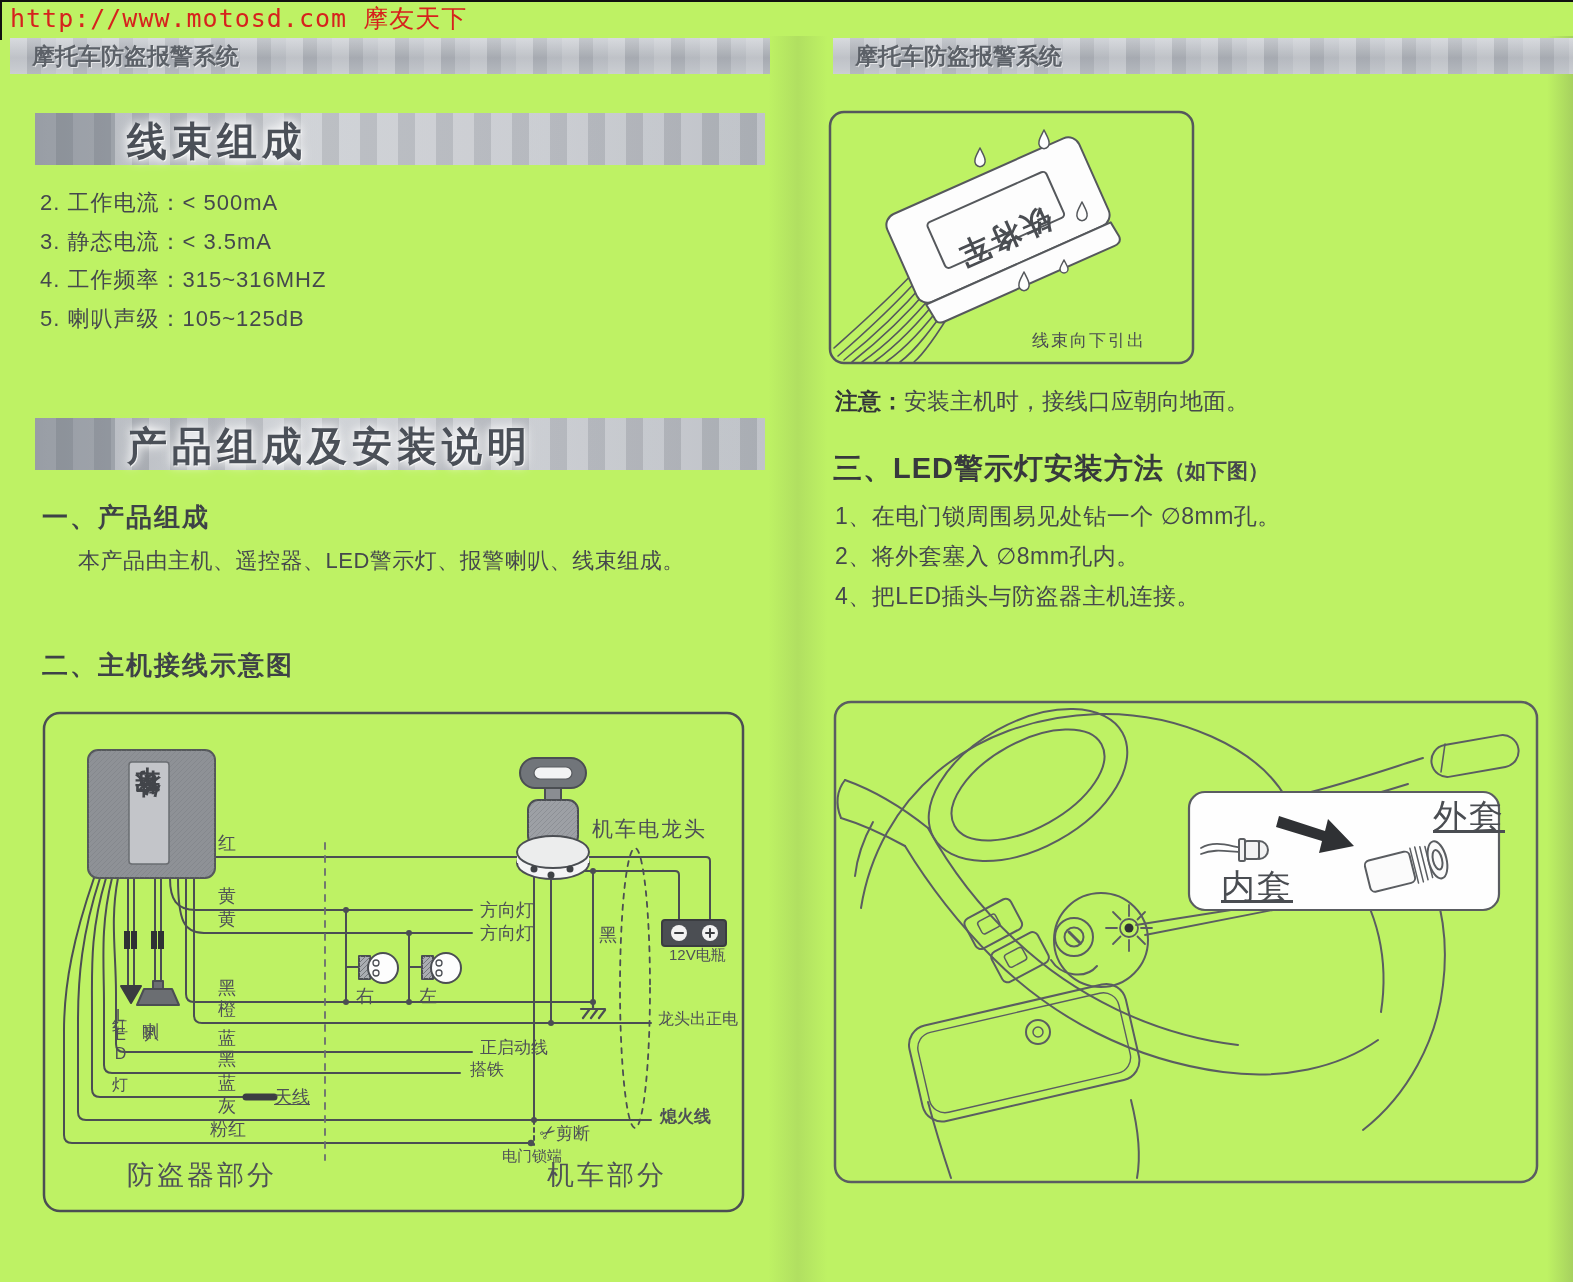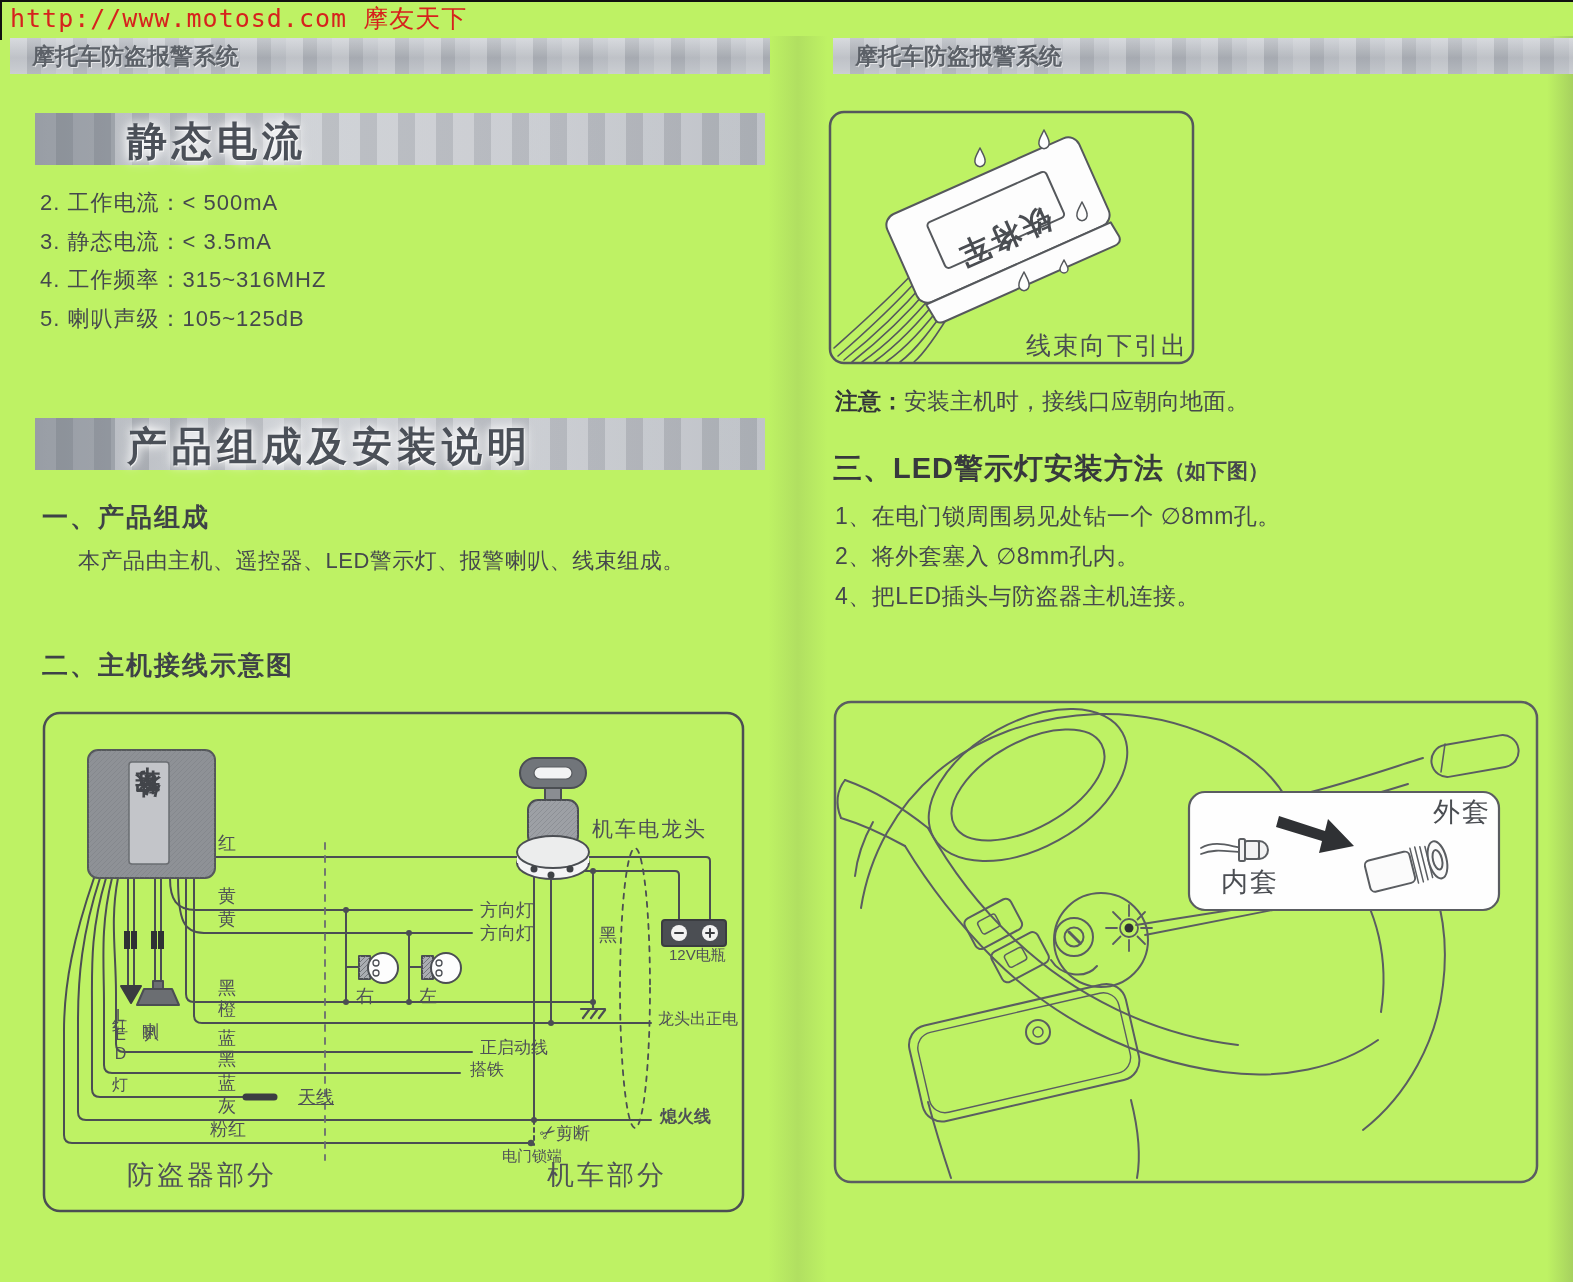--- a/index.html
+++ b/index.html
@@ -65,22 +65,22 @@
     font-size:25px; font-weight:bold; color:#42454a; letter-spacing:3px; text-align:center;
   }
   .scissors { display:inline-block; transform:rotate(-35deg); font-size:19px; }
   .note-line { position:absolute; left:835px; top:386px; font-size:23px; color:#45484d; }
   .note-line b { color:#333539; }
   .h3-line { position:absolute; left:833px; top:449px; white-space:nowrap; }
   .h3-line .main { font-size:29px; font-weight:bold; color:#37393d; letter-spacing:1px; }
   .h3-line .sub  { font-size:21px; font-weight:bold; color:#45484d; }
   .steps { position:absolute; left:835px; top:496px; }
   .steps div { font-size:23px; line-height:40px; color:#45484d; letter-spacing:0.5px; }
-  .fig-caption { position:absolute; font-size:25px; color:#4a4d52; letter-spacing:2px; }
-  .sleeve-label { position:absolute; font-size:27px; color:#4a4d52; letter-spacing:2px; }
+  .fig-caption { position:absolute; font-size:17px; color:#4a4d52; letter-spacing:2px;margin-left:6px; }
+  .sleeve-label { position:absolute; font-size:34px; color:#4a4d52; letter-spacing:2px;text-decoration:underline; }
   svg { position:absolute; left:0; top:0; }
 </style>
 </head>
 <body>
 
 <div id="page">
   <div class="edge-top"></div>
   <div class="edge-left"></div>
   <div class="gutter"></div>
   <div class="right-edge-shade"></div>
@@ -88,21 +88,21 @@
   <div class="watermark">http://www.motosd.com 摩友天下</div>
 
   <div class="header-bar left">
     <span>摩托车防盗报警系统</span>
   </div>
   <div class="header-bar right">
     <span>摩托车防盗报警系统</span>
   </div>
 
   <div class="title-bar" style="top:113px;">
-    <span>静态电流</span>
+    <span>线束组成</span>
   </div>
 
   <div class="spec-list">
     <div>2. 工作电流：&lt; 500mA</div>
     <div>3. 静态电流：&lt; 3.5mA</div>
     <div>4. 工作频率：315~316MHZ</div>
     <div>5. 喇叭声级：105~125dB</div>
   </div>
 
   <div class="title-bar" style="top:418px;">
@@ -240,21 +240,21 @@
     <div class="dl" style="left:176px; top:129px;">红</div>
     <div class="dl" style="left:176px; top:182px;">黄</div>
     <div class="dl" style="left:176px; top:205px;">黄</div>
     <div class="dl" style="left:176px; top:274px;">黑</div>
     <div class="dl" style="left:176px; top:295px;">橙</div>
     <div class="dl" style="left:176px; top:324px;">蓝</div>
     <div class="dl" style="left:176px; top:345px;">黑</div>
     <div class="dl" style="left:176px; top:369px;">蓝</div>
     <div class="dl" style="left:176px; top:392px;">灰</div>
     <div class="dl" style="left:168px; top:415px;">粉红</div>
-    <div class="dl" style="left:256px; top:383px;text-decoration:underline;">天线</div>
+    <div class="dl" style="left:232px; top:383px;text-decoration:underline;">天线</div>
     <div class="dl vert" style="left:70px; top:300px; font-size:16px;">红LED灯</div>
     <div class="dl vert" style="left:100px; top:304px; font-size:17px;">喇叭</div>
     <div class="dl" style="left:550px; top:113px; font-size:21px; letter-spacing:2px;">机车电龙头</div>
     <div class="dl" style="left:438px; top:196px;">方向灯</div>
     <div class="dl" style="left:438px; top:219px;">方向灯</div>
     <div class="dl" style="left:314px; top:282px;">右</div>
     <div class="dl" style="left:377px; top:282px;">左</div>
     <div class="dl" style="left:557px; top:221px;">黑</div>
     <div class="dl" style="left:627px; top:242px; font-size:15px;">12V电瓶</div>
     <div class="dl" style="left:616px; top:306px; font-size:16px;">龙头出正电</div>

